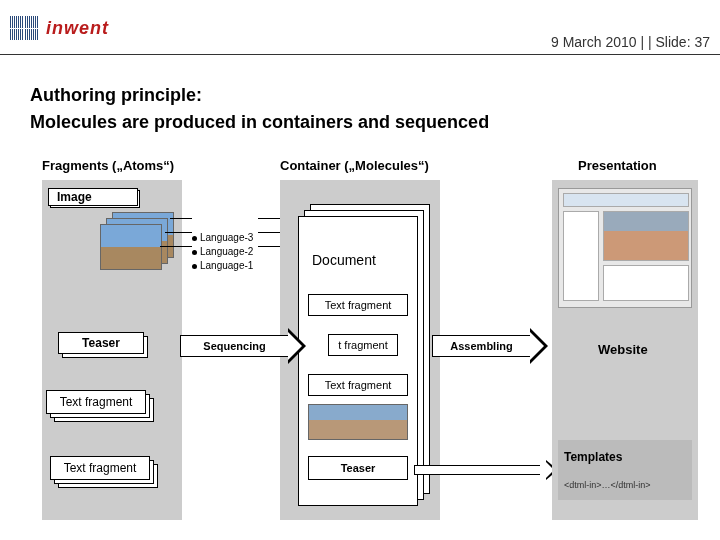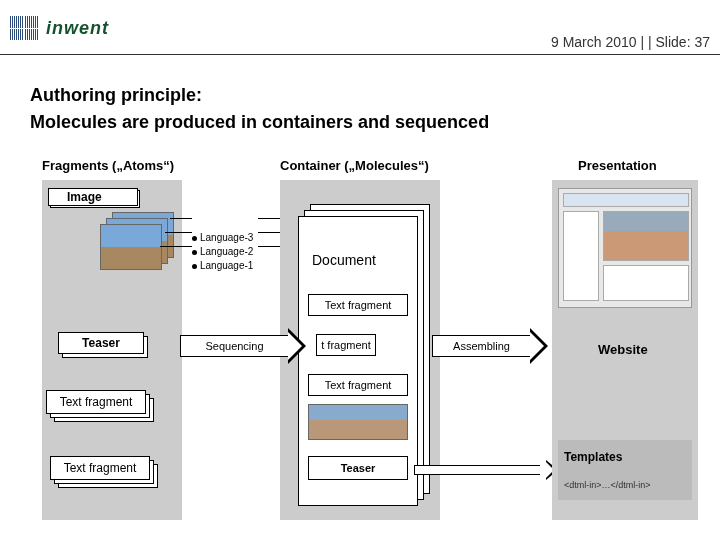--- a/index.html
+++ b/index.html
@@ -1,36 +1,36 @@
 <!DOCTYPE html>
 <html><head>
 <meta charset="utf-8">
 <style>
   * { box-sizing: border-box; margin: 0; padding: 0; }
   body { font-family: Arial, sans-serif; width: 720px; height: 540px; background: #fff; position: relative; color: #000; }
   .header { display: flex; justify-content: space-between; align-items: center; padding: 6px 10px 4px 10px; border-bottom: 1px solid #333; }
   .logo-area { display: flex; align-items: center; gap: 8px; }
   .logo-square { width: 28px; height: 24px; display: grid; grid-template-columns: 1fr 1fr; grid-template-rows: 1fr 1fr; gap: 1px; }
   .logo-square div { background: repeating-linear-gradient(90deg,#2a4a7a,#2a4a7a 1px,#fff 1px,#fff 2px); }
-  .logo-text { font-size: 18px; font-weight: bold; color: #14532d; font-style: italic; letter-spacing: 1px; }
+  .logo-text { font-size: 18px; font-weight: bold; color: #b91c1c; font-style: italic; letter-spacing: 1px; }
   .meta { font-size: 14px; color: #333; margin-top: 28px; }
   .title-block { padding: 30px 30px 10px 30px; font-weight: bold; }
   .t1 { font-size: 18px; margin-bottom: 6px; }
   .t2 { font-size: 18px; }
   .diagram { position: absolute; left: 0; top: 150px; width: 720px; height: 390px; }
   .col-head { position: absolute; font-size: 13px; font-weight: bold; }
   .grey { position: absolute; background: #ccc; }
   .stack-card { position: absolute; background: #fff; border: 1px solid #000; font-size: 12px; display: flex; align-items: center; justify-content: center; font-weight: bold; }
   .stack-shadow { position: absolute; border: 1px solid #000; background: #fff; }
   .lang { position: absolute; font-size: 10px; margin-top: 20px; }
   .lang-dot { display: inline-block; width: 5px; height: 5px; background: #000; border-radius: 50%; margin-right: 3px; vertical-align: middle; }
   .doc-label { position: absolute; font-size: 14px; }
   .tf-box { position: absolute; background: #fff; border: 1px solid #000; font-size: 11px; display: flex; align-items: center; justify-content: center; }
   .big-arrow { position: absolute; height: 28px; display: flex; align-items: center; }
-  .arrow-body { background: #fff; border: 1px solid #000; border-right: none; height: 22px; display: flex; align-items: center; justify-content: center; font-size: 11px; font-weight: normal; padding: 0 4px; }
+  .arrow-body { background: #fff; border: 1px solid #000; border-right: none; height: 22px; display: flex; align-items: center; justify-content: center; font-size: 11px; font-weight: bold; padding: 0 4px; }
   .arrow-head { width: 0; height: 0; border-top: 18px solid transparent; border-bottom: 18px solid transparent; border-left: 18px solid #000; position: relative; }
   .arrow-head::after { content:""; position: absolute; left: -18px; top: -14px; width: 0; height: 0; border-top: 14px solid transparent; border-bottom: 14px solid transparent; border-left: 14px solid #fff; }
   .pres-label { position: absolute; font-size: 13px; font-weight: bold; }
   .screen { position: absolute; background: #e8e8e8; border: 1px solid #999; }
   .screen-inner { position: absolute; background: #fff; border: 1px solid #aaa; }
   .tmpl-code { position: absolute; font-size: 9px; color: #333; }
   .img-thumb { position: absolute; background: linear-gradient(#7aa8d8 50%, #a88860 50%); border: 1px solid #666; }
   .img-thumb2 { position: absolute; background: linear-gradient(#88aacc 45%, #b89878 45%); border: 1px solid #666; }
   .line { position: absolute; background: #000; height: 1px; }
 </style>
@@ -57,21 +57,21 @@
 
 <div class="diagram">
 
   <div class="col-head" style="left:280px; top:8px">Container („Molecules“)</div>
   <div class="col-head" style="left:42px; top:8px">Fragments („Atoms“)</div>
   <div class="col-head" style="left:578px; top:8px">Presentation</div>
 
   <div class="grey" style="left:42px; top:30px; width:140px; height:340px"></div>
 
   <div class="stack-shadow" style="left:50px; top:40px; width:90px; height:18px"></div>
-  <div class="stack-card" style="left:48px; top:38px; width:90px; height:18px; justify-content:flex-start; padding-left:18px">
+  <div class="stack-card" style="left:48px; top:38px; width:90px; height:18px; justify-content:flex-start; padding-left:8px">
       <span>Image</span>
     </div>
 
   <div class="img-thumb" style="left:112px; top:62px; width:62px; height:46px"></div>
   <div class="img-thumb" style="left:106px; top:68px; width:62px; height:46px"></div>
   <div class="img-thumb" style="left:100px; top:74px; width:62px; height:46px"></div>
 
   <div class="lang" style="left:192px; top:62px"><span class="lang-dot"></span><span>Language-3</span></div>
   <div class="lang" style="left:192px; top:76px"><span class="lang-dot"></span><span>Language-2</span></div>
   <div class="lang" style="left:192px; top:90px"><span class="lang-dot"></span><span>Language-1</span></div>
@@ -102,21 +102,21 @@
   <div class="grey" style="left:280px; top:30px; width:160px; height:340px"></div>
 
   <div class="stack-shadow" style="left:310px; top:54px; width:120px; height:290px"></div>
   <div class="stack-shadow" style="left:304px; top:60px; width:120px; height:290px"></div>
   <div class="stack-shadow" style="left:298px; top:66px; width:120px; height:290px; background:#fff"></div>
   <div class="doc-label" style="left:312px; top:102px">Document</div>
 
   <div class="tf-box" style="left:308px; top:144px; width:100px; height:22px">
       <span>Text fragment</span>
     </div>
-  <div class="tf-box" style="left:316px; top:184px; width:60px; height:22px">
+  <div class="tf-box" style="left:328px; top:184px; width:70px; height:22px">
       <span>t fragment</span>
     </div>
   <div class="tf-box" style="left:308px; top:224px; width:100px; height:22px">
       <span>Text fragment</span>
     </div>
 
   <div class="img-thumb2" style="left:308px; top:254px; width:100px; height:36px"></div>
   <div class="tf-box" style="left:308px; top:306px; width:100px; height:24px; font-weight:bold">
       <span>Teaser</span>
     </div>

